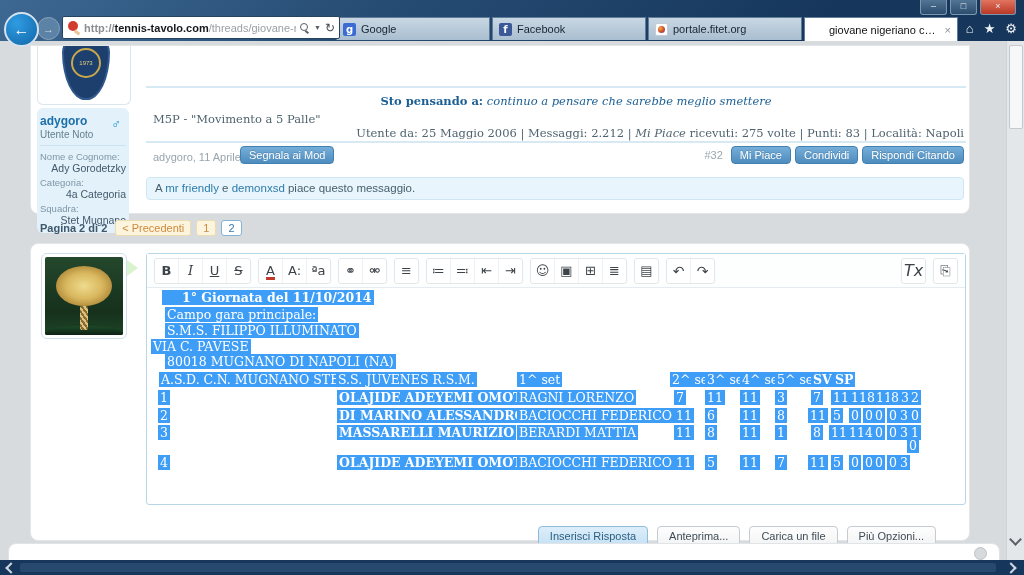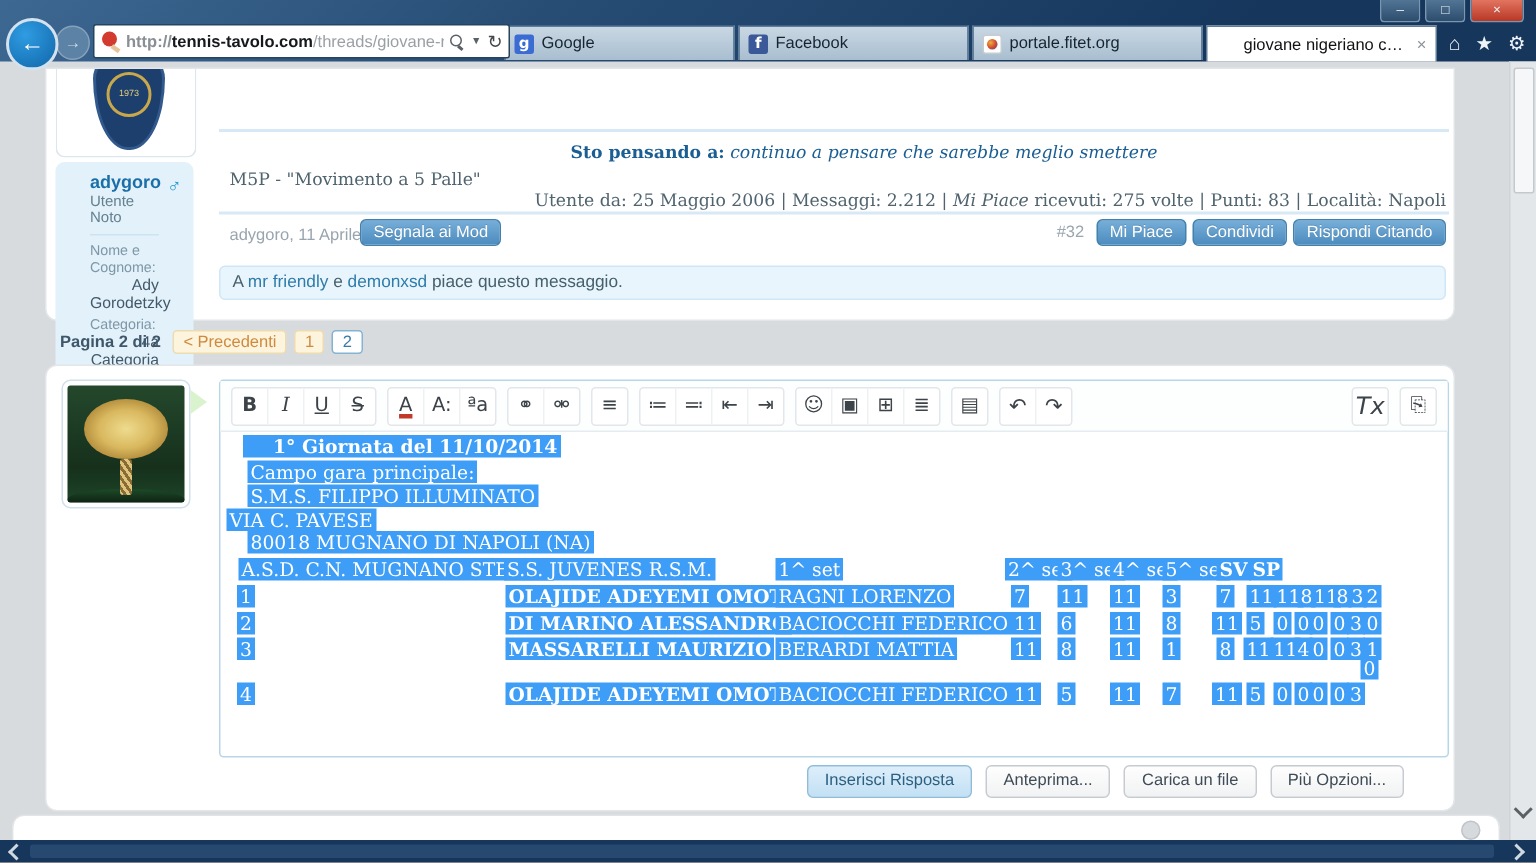--- a/index.html
+++ b/index.html
@@ -61,21 +61,21 @@
   .panel{position:absolute;background:#fff;border:1px solid #e2e6e8;border-radius:8px;}
   .post-panel{left:30px;top:45px;width:938px;height:167px;border-radius:0 0 8px 8px;}
 
   .avatar-cut{position:absolute;left:6px;top:0;width:92px;height:58px;background:#fff;
     border:1px solid #dbe6ed;border-top:none;border-radius:0 0 6px 6px;overflow:hidden;}
   .shield{position:absolute;left:24px;top:-14px;width:44px;height:64px;background:#1c3f6e;
     border-radius:50% 50% 48% 48%/30% 30% 70% 70%;border:2px solid #31598c;}
   .shield-ring{position:absolute;left:7px;top:14px;width:26px;height:26px;border:2px solid #c9a84c;
     border-radius:50%;color:#e7cf7d;font-size:6px;text-align:center;line-height:26px;}
   .user-card{position:absolute;left:6px;top:62px;width:92px;background:#e2f1fa;
-    border-radius:6px;padding:6px 23px 7px;box-sizing:border-box;}
+    border-radius:6px;padding:6px 3px 7px;box-sizing:border-box;}
   .uname{color:#1b6fa8;font-weight:bold;font-size:12px;}
   .usex{position:absolute;right:8px;top:8px;color:#2a98d5;font-size:13px;font-weight:bold;}
   .utitle{color:#65808f;font-size:10px;margin-top:1px;padding-bottom:5px;
     border-bottom:1px solid #cde3f0;margin-bottom:5px;}
   .flabel{color:#7e97a6;font-size:9.5px;margin-top:3px;}
   .fvalue{color:#43596a;font-size:10.5px;text-align:right;}
 
   .post-main{position:absolute;left:115px;top:0;width:820px;height:167px;}
   .hdiv{position:absolute;left:0;right:0;height:2px;background:#d6e9f5;}
   .sig{position:absolute;left:0;right:0;top:48px;text-align:center;color:#1a5e93;
@@ -137,21 +137,21 @@
   .tbtn[data-name="undo-icon"],.tbtn[data-name="redo-icon"]{font-size:14px;}
   .tbtn[data-name="remove-formatting-icon"]{font-style:italic;font-size:16px;}
   .tspacer{flex:1;}
   .editor-content{position:absolute;left:0;top:34px;right:0;bottom:0;
     font-family:"DejaVu Serif",serif;}
   .sel{position:absolute;background:#3e9ef7;color:#fff;font-size:12.5px;line-height:15px;
     height:15px;padding:0 2px;white-space:pre;}
   .sel.b{font-weight:bold;}
   .action-row{position:absolute;right:33px;top:266px;display:flex;gap:9px;}
   .act{height:20px;line-height:18px;padding:0 11px;font-size:11px;border-radius:4px;
-    background:linear-gradient(#fefefe,#f1f2f3);border:1px solid #c6cbd0;color:#3f4c57;}
+    background:linear-gradient(#fefefe,#f1f2f3);border:1px solid #c6cbd0;color:#3f4c57;margin-top:16px;}
   .act.primary{background:linear-gradient(#ddeefa,#c2e0f4);border-color:#8fbcd9;color:#2c5f80;}
 
   
   .footer-bar{position:absolute;left:8px;top:543px;width:990px;height:17px;background:#fff;
     border:1px solid #e0e4e6;border-radius:8px 8px 0 0;}
   .footer-circle{position:absolute;right:12px;top:3px;width:11px;height:11px;border-radius:50%;
     background:#d6dadd;border:1px solid #bfc4c8;}
   .bottom-bar{position:absolute;left:0;top:560px;width:1024px;height:15px;background:#16365c;}
   .hthumb{position:absolute;left:20px;right:28px;top:3px;bottom:3px;background:#27496f;border-radius:2px;}
   .chev{width:6px;height:6px;border-right:2px solid #cfd9e4;border-bottom:2px solid #cfd9e4;position:absolute;}

